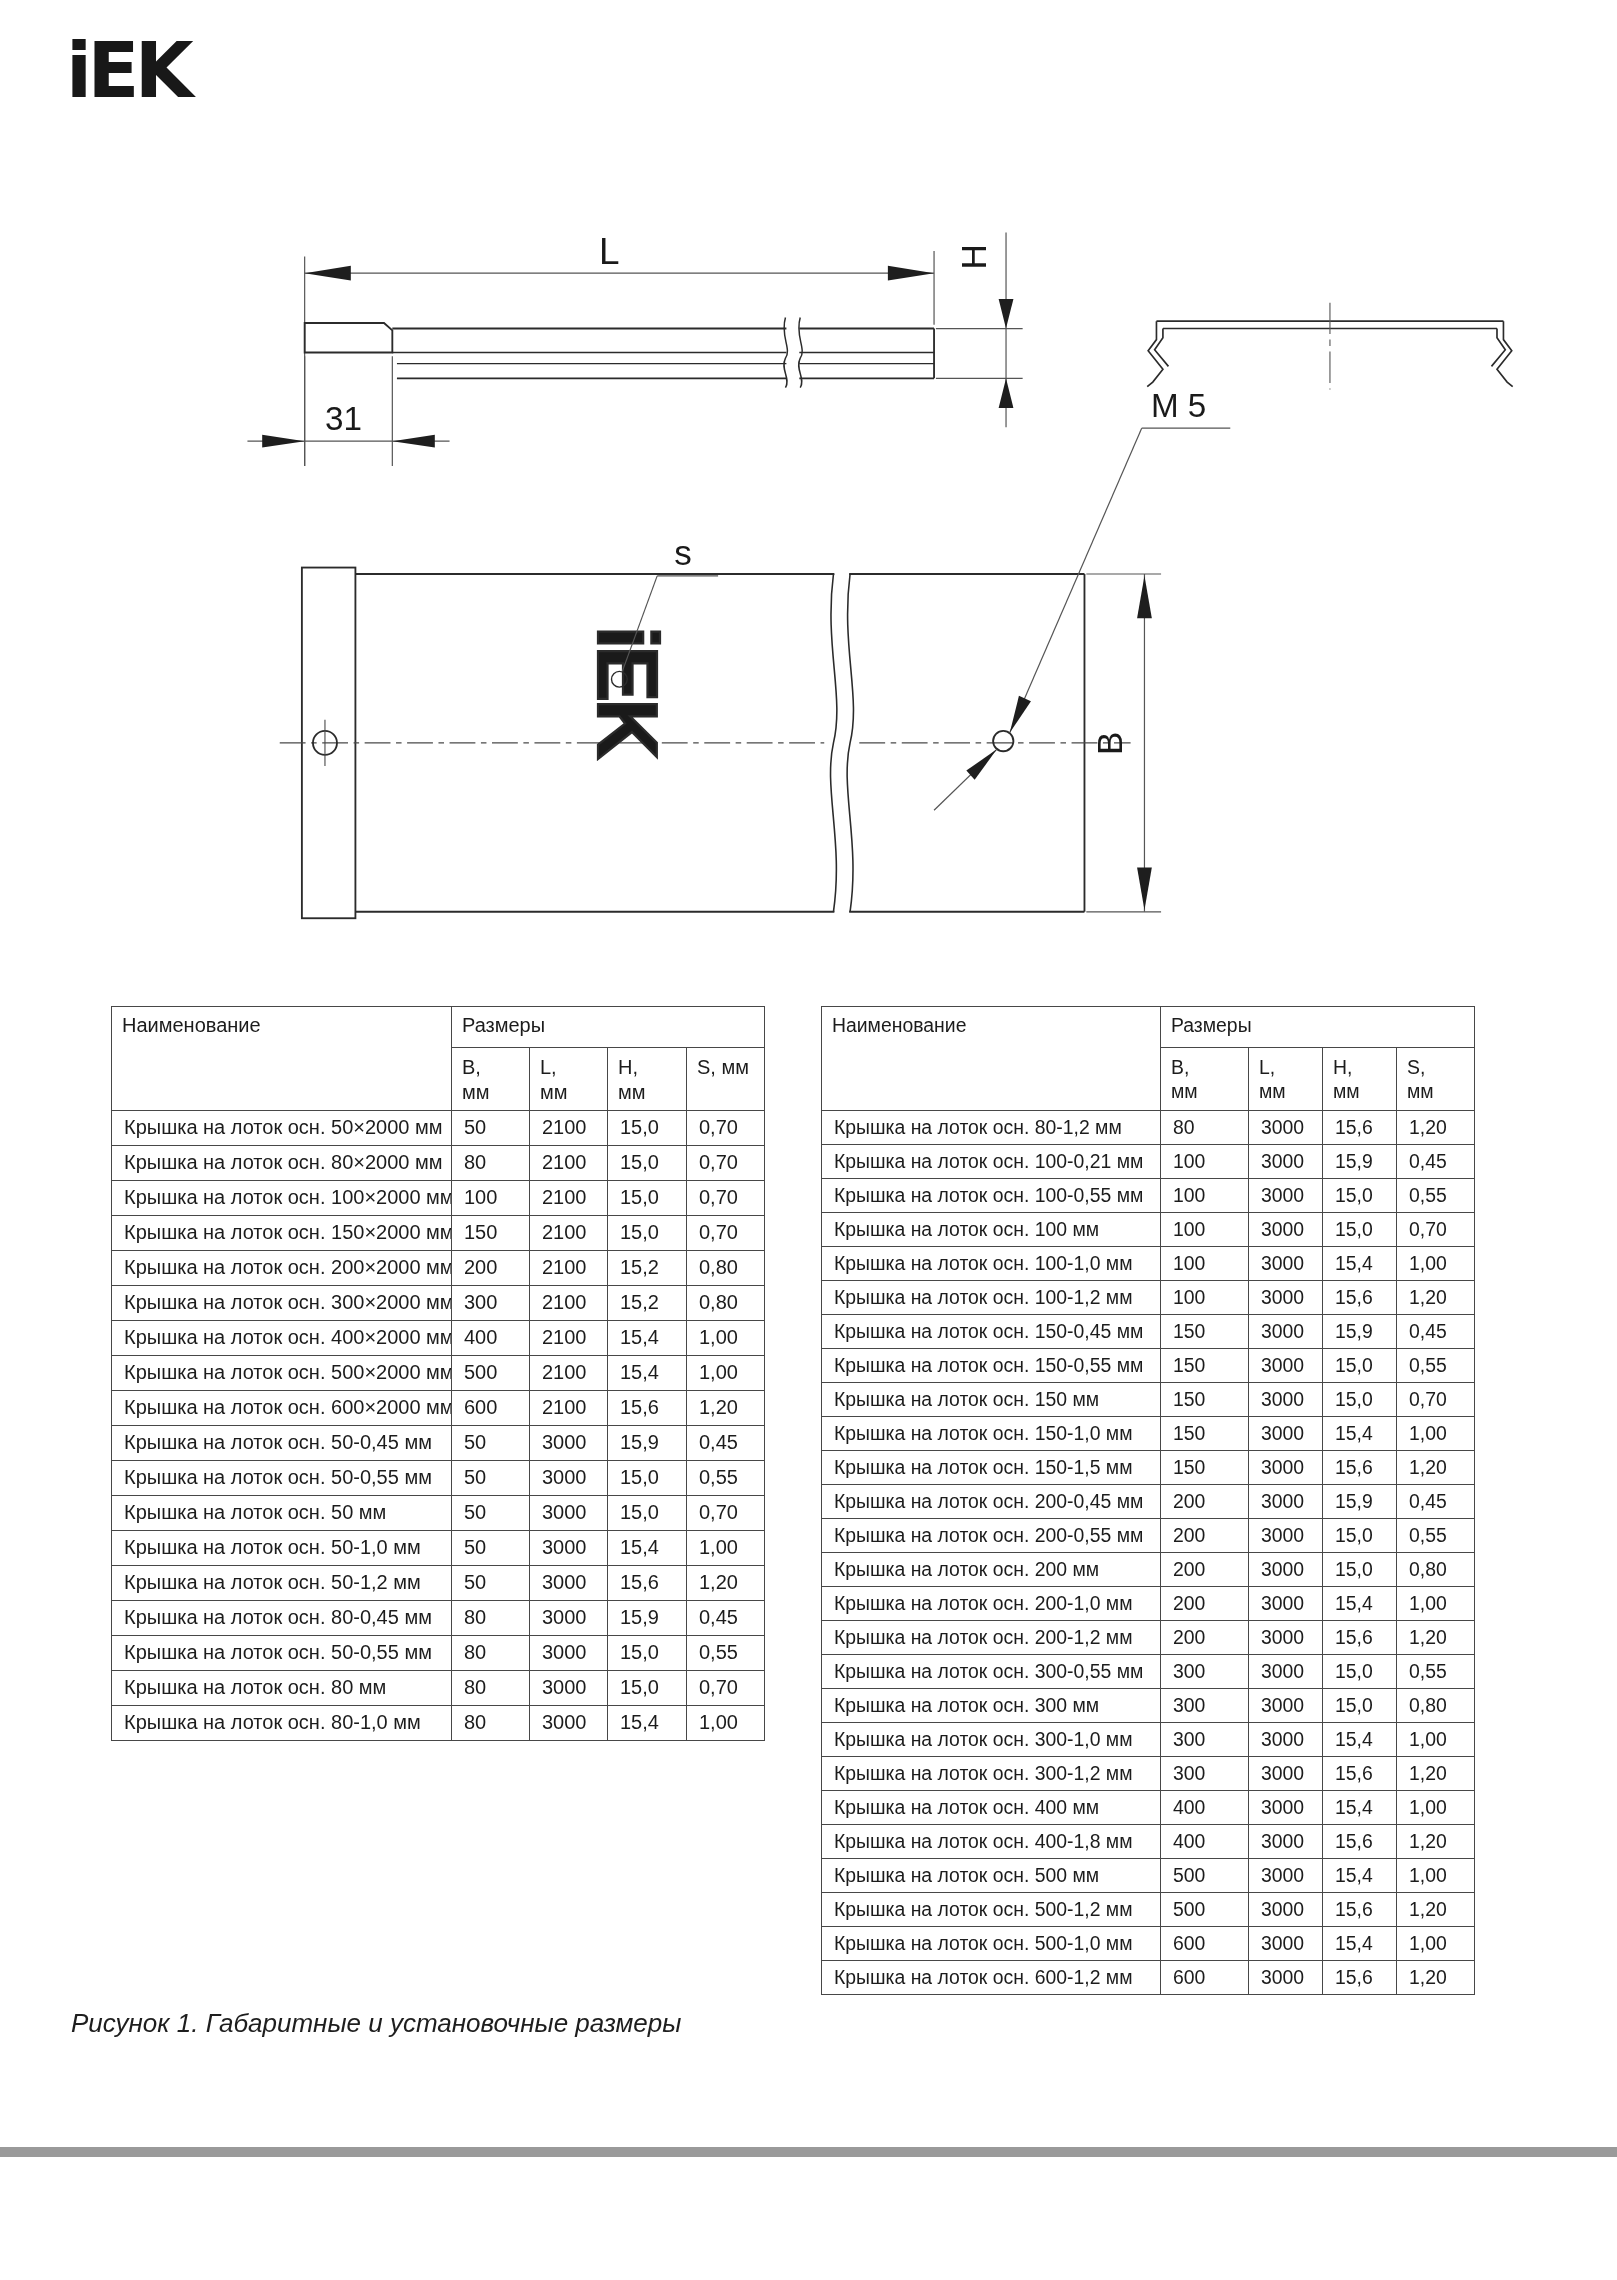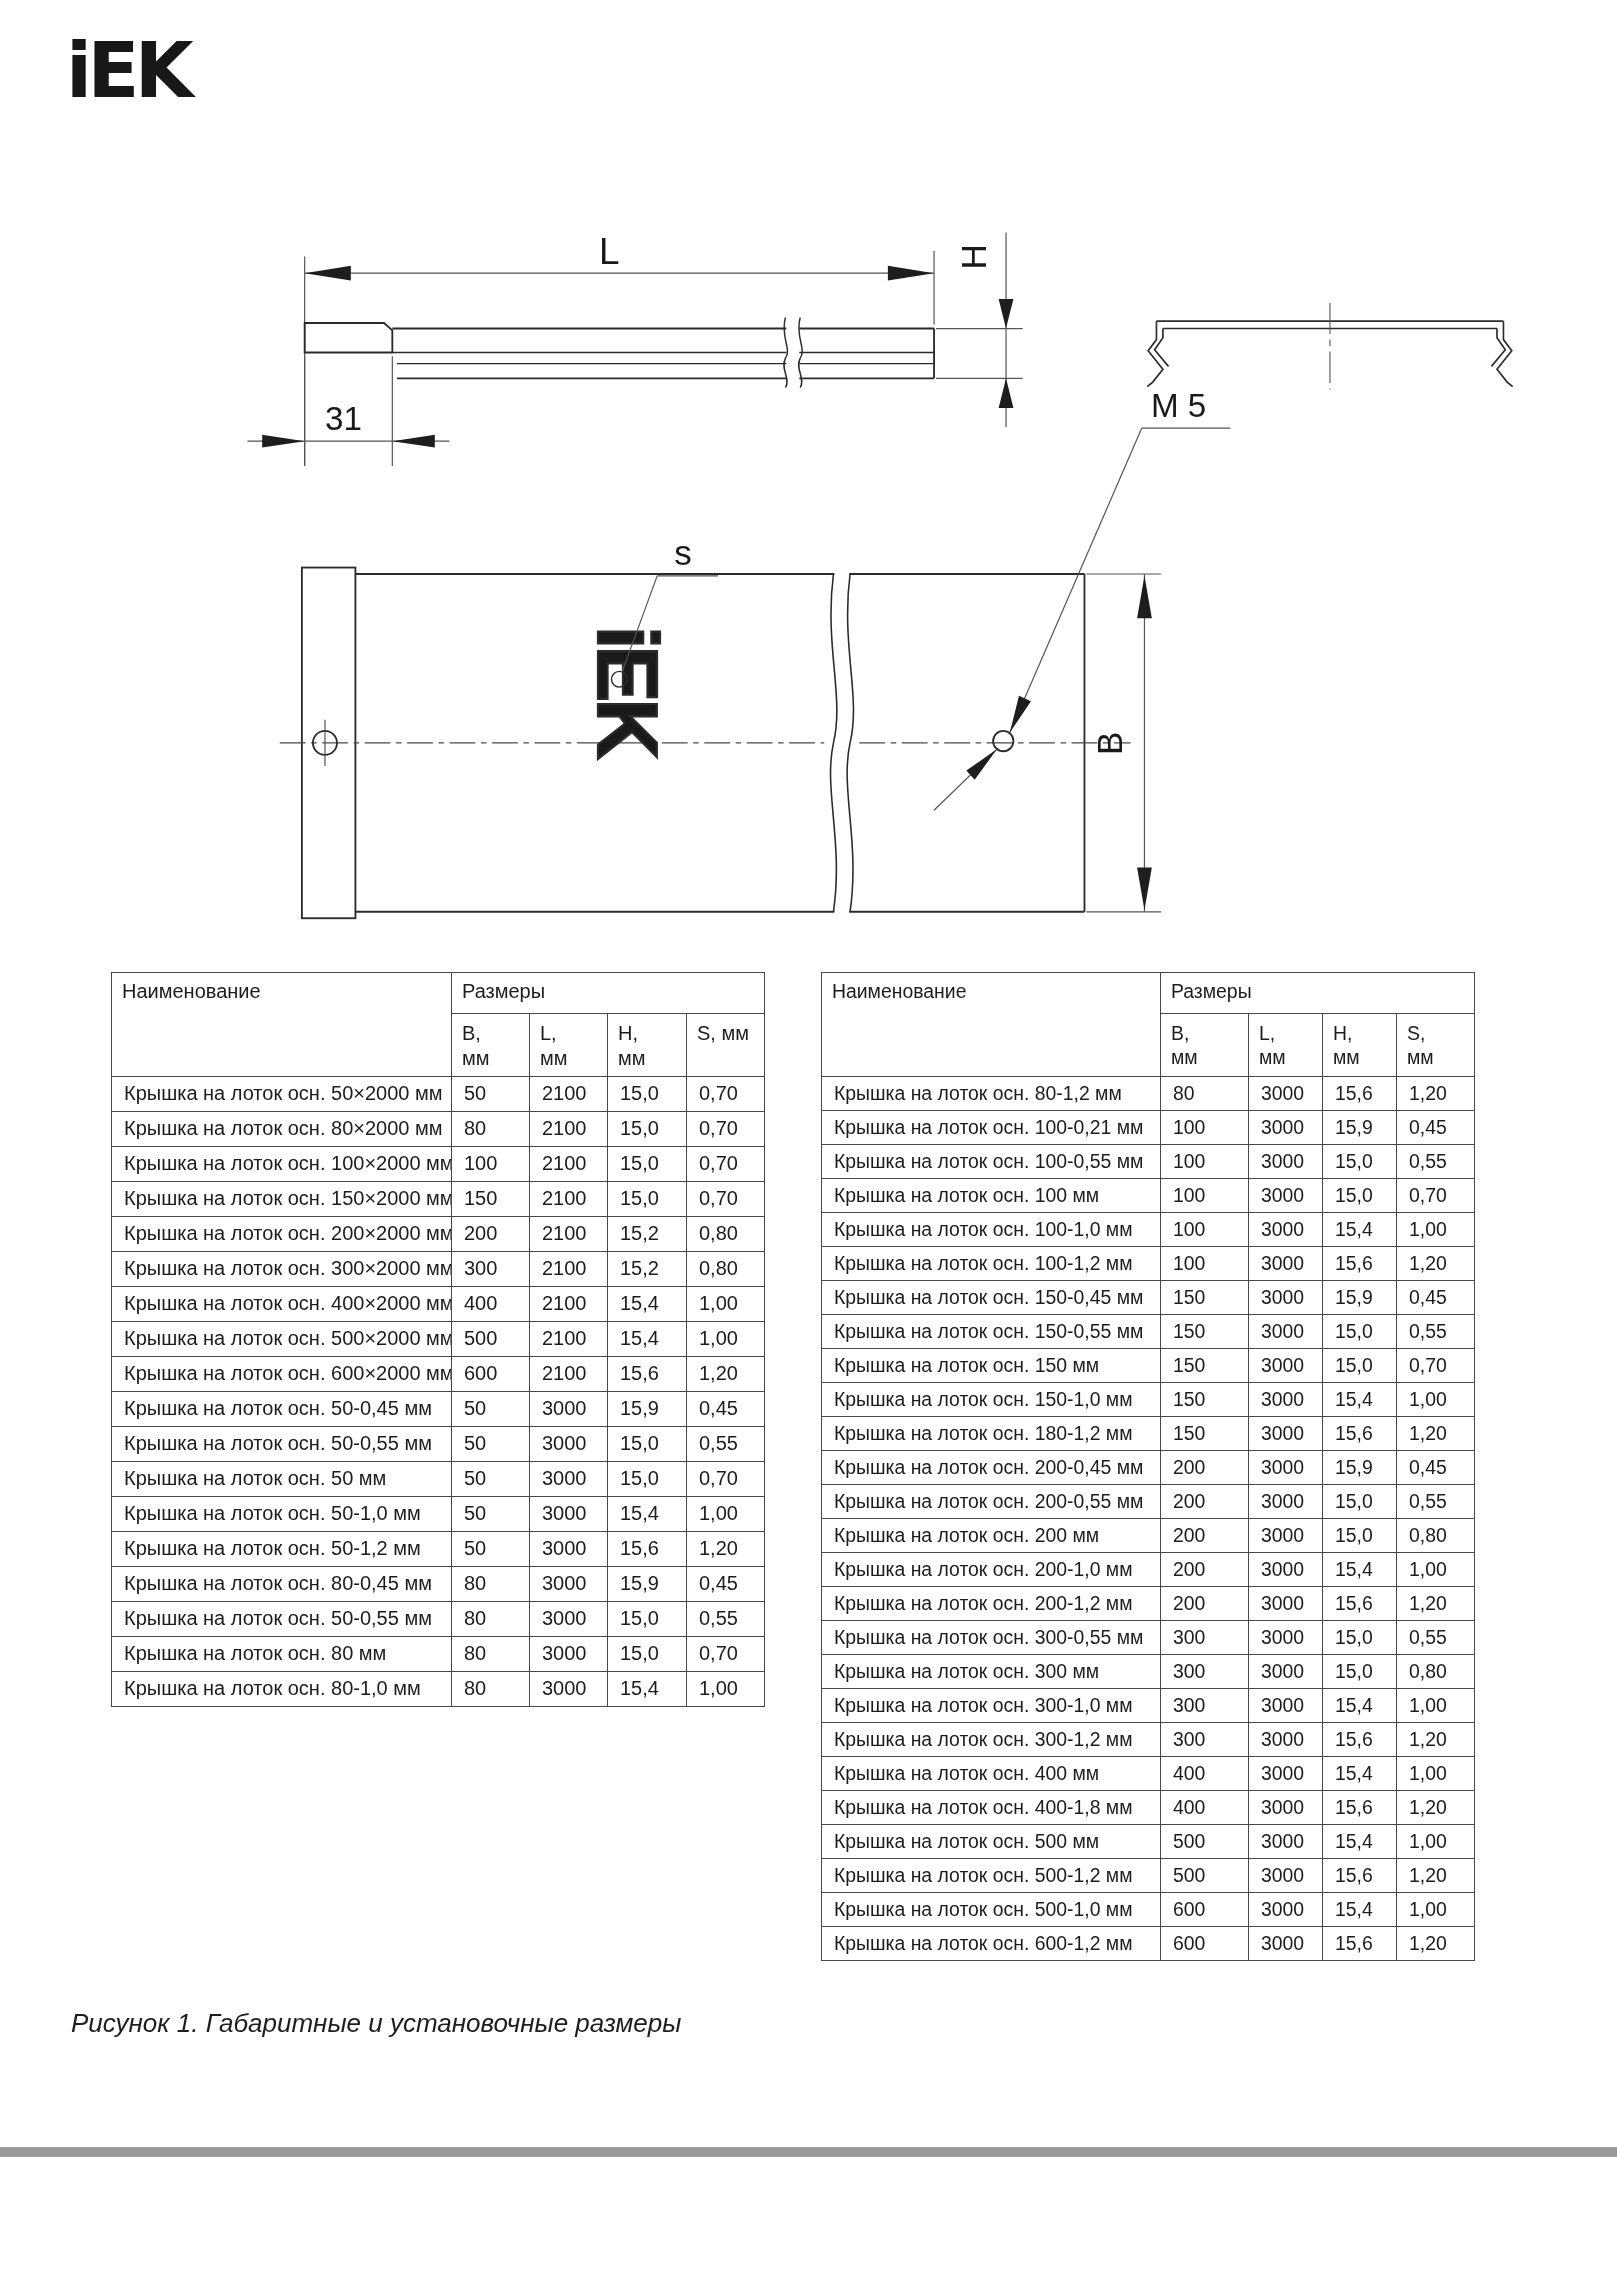--- a/index.html
+++ b/index.html
@@ -4,21 +4,21 @@
 <style>
   html,body{margin:0;padding:0;background:#ffffff;}
   .page{position:relative;width:1618px;height:2157px;background:#fff;overflow:hidden;
         font-family:"Liberation Sans", sans-serif;color:#1c1c1c;}
   .logo{position:absolute;left:66px;top:26px;font-family:"DejaVu Sans",sans-serif;
         font-weight:900;font-size:76px;letter-spacing:-4.6px;color:#181818;}
   .drawing-svg{position:absolute;left:0;top:0;}
   .tbl-wrap{position:absolute;}
   .tbl-left{left:111px;top:972px;width:653px;}
   .tbl-right{left:821px;top:972px;width:653px;}
-  table{border-collapse:collapse;table-layout:fixed;width:100%;}
+  table{border-collapse:collapse;table-layout:fixed;width:100%;margin-top:34px;}
   td,th{border:0.9px solid #474747;font-weight:normal;text-align:left;
         font-size:20px;color:#1c1c1c;overflow:hidden;white-space:nowrap;}
   th{vertical-align:top;padding:6.5px 3.7px 0 10px;}
   .col-h{white-space:pre-line;line-height:1.25;}
   .h-name{height:41px;}
   .h-sub th{height:55px;}
   tbody td{vertical-align:middle;padding:0 0 0 12px;}
   .tbl-left tbody td{height:34px;}
   .tbl-right tbody td{height:33px;}
   .tbl-right td,.tbl-right th{font-size:19.4px;}
@@ -384,21 +384,21 @@
             <td>0,70</td>
           </tr>
           <tr>
             <td>Крышка на лоток осн. 150-1,0 мм</td>
             <td>150</td>
             <td>3000</td>
             <td>15,4</td>
             <td>1,00</td>
           </tr>
           <tr>
-            <td>Крышка на лоток осн. 180-1,2 мм</td>
+            <td>Крышка на лоток осн. 150-1,5 мм</td>
             <td>150</td>
             <td>3000</td>
             <td>15,6</td>
             <td>1,20</td>
           </tr>
           <tr>
             <td>Крышка на лоток осн. 200-0,45 мм</td>
             <td>200</td>
             <td>3000</td>
             <td>15,9</td>

